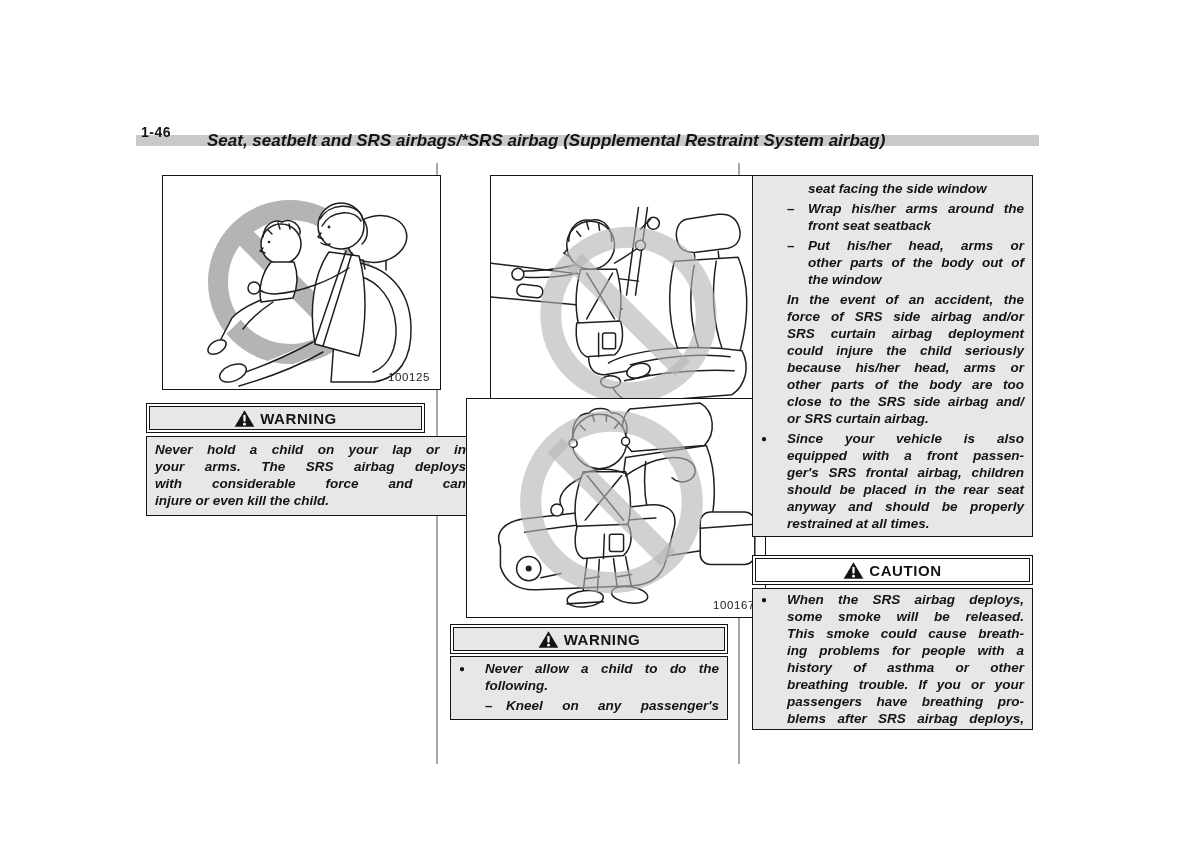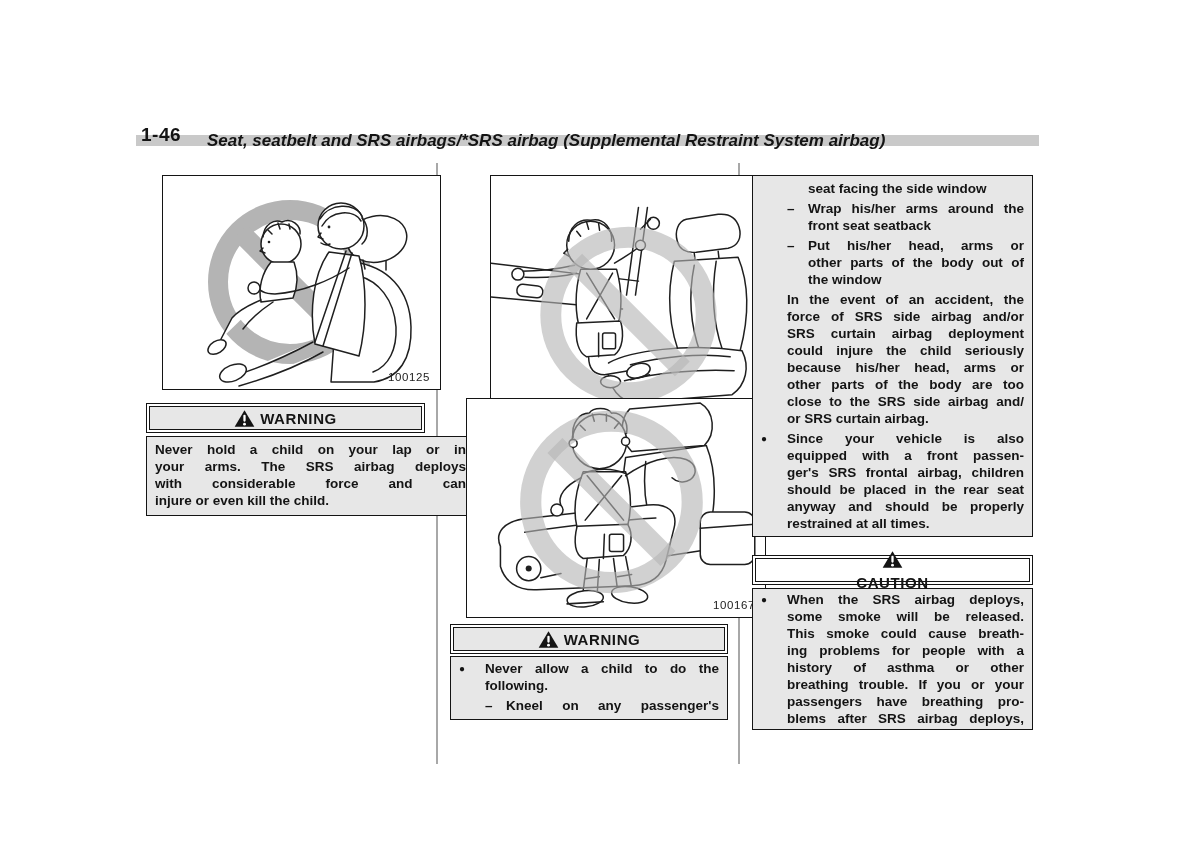--- a/index.html
+++ b/index.html
@@ -9,51 +9,51 @@
     --divider:#a8a8a8;
     --ink:#141414;
   }
   *{margin:0;padding:0;box-sizing:border-box;}
   html,body{background:#ffffff;}
   body{font-family:"Liberation Sans", sans-serif;color:var(--ink);}
   .page{position:relative;width:1200px;height:863px;background:#fff;overflow:hidden;}
 
   
   .header-bar{position:absolute;left:136px;top:135px;width:903px;height:11px;background:var(--header-bar);}
-  .page-num{position:absolute;left:141px;top:124px;font-size:19px;font-weight:bold;letter-spacing:.5px;z-index:2;}
+  .page-num{position:absolute;left:141px;top:124px;font-size:14px;font-weight:bold;letter-spacing:.5px;z-index:2;}
   .page-title{position:absolute;left:207px;top:131px;font-size:17px;font-weight:bold;font-style:italic;z-index:2;white-space:nowrap;}
 
   
   .vdiv{position:absolute;top:163px;height:601px;width:2px;background:var(--divider);}
   .vdiv1{left:436px;}
   .vdiv2{left:738px;}
 
   
   .figbox{position:absolute;border:1px solid var(--ink);background:#fff;margin-left:16px;}
   .figbox svg{display:block;width:100%;height:100%;}
   .figlabel{position:absolute;right:10px;bottom:6px;font-size:11.5px;letter-spacing:.6px;font-weight:normal;color:#222;}
 
   
   .alert-head{position:absolute;border:1px solid var(--ink);background:#fff;padding:2px;}
   .alert-head .ih{border:1px solid var(--ink);background:var(--alert-fill);height:24px;
       display:flex;align-items:center;justify-content:center;gap:5px;
       font-size:15px;font-weight:bold;letter-spacing:.6px;}
-  .alert-head.caution .ih{background:#fff;flex-direction:column;}
+  .alert-head.caution .ih{background:#fff;}
   .tri-icon{width:21px;height:19px;flex:0 0 auto;}
 
   .alert-body{position:absolute;border:1px solid var(--ink);background:var(--alert-fill);
       padding:4px 8px;font-size:13.5px;font-weight:bold;overflow:hidden;}
   .tb{display:flex;margin-bottom:3px;}
   .tb:last-child{margin-bottom:0;}
   .ind1{padding-left:26px;}
   .ind2{padding-left:47px;}
   .mk{line-height:17px;}
   .mk.dot{flex:0 0 26px;font-size:10px;}
   .mk.dash{flex:0 0 21px;font-size:13.5px;font-weight:bold;}
-  .ls{flex:1;min-width:0;}
+  .ls{flex:1;min-width:0;font-style:italic;}
   .ln{line-height:17px;min-height:17px;}
   .ln.j{text-align:justify;text-align-last:justify;}
 
   .lineart{stroke:#1f1f1f;stroke-width:1.5;fill:none;stroke-linecap:round;stroke-linejoin:round;}
   .wfill{fill:#fff;}
 </style>
 </head>
 <body>
 
 <div class="page">

